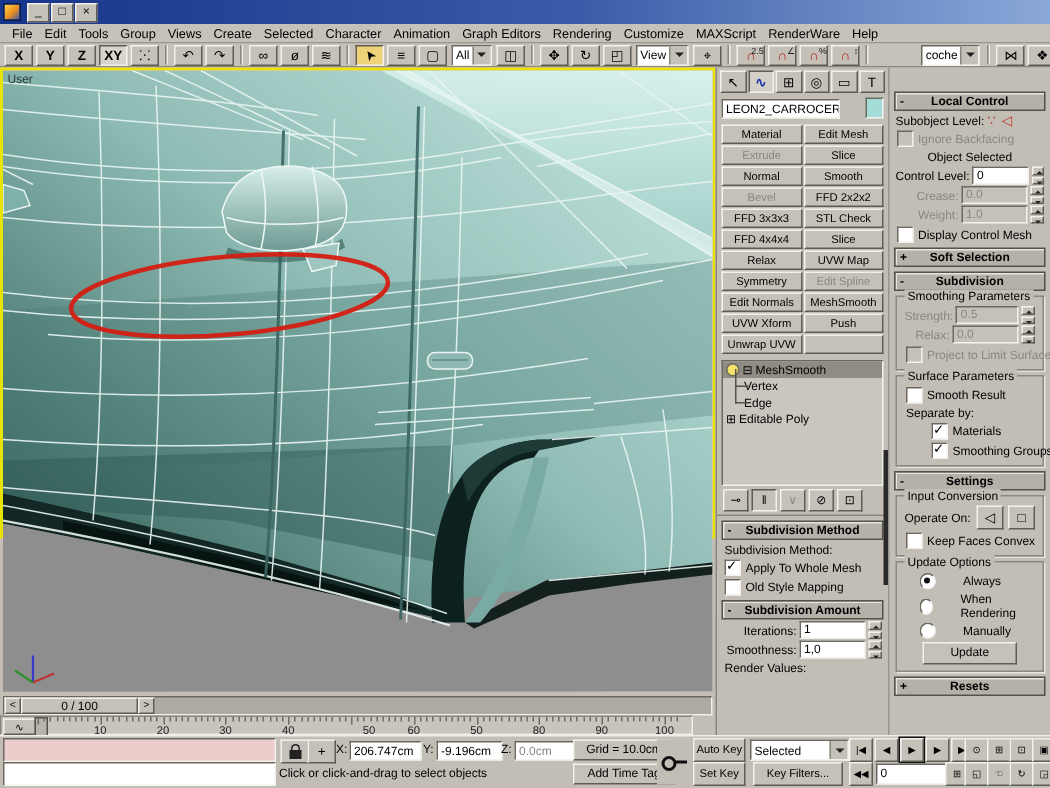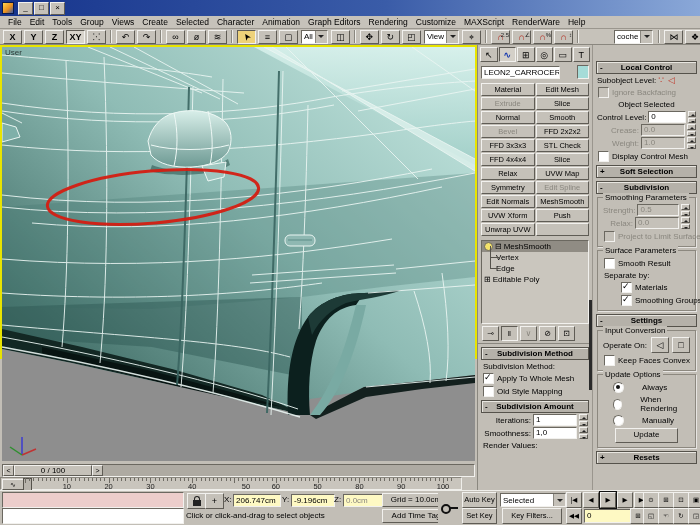--- a/index.html
+++ b/index.html
@@ -126,21 +126,21 @@
   
   #statusbar{position:absolute;left:0;top:490px;width:700px;height:35px;background:#c2beb6;border-top:1px solid #efeeea}
   .abs{position:absolute}
   #listener-pink{left:2px;top:1px;width:180px;height:14px;background:#eccdcb;border:1px solid;border-color:#6b6860 #f2f1ee #f2f1ee #6b6860}
   #listener-white{left:2px;top:17px;width:180px;height:14px;background:#fff;border:1px solid;border-color:#6b6860 #f2f1ee #f2f1ee #6b6860}
   #lockbtn{left:186px;top:2px;width:15px;height:14px}
   .lockglyph{position:relative;width:8px;height:6px;background:#222;margin-top:3px}
   .lockglyph::before{content:"";position:absolute;left:1px;top:-4px;width:4px;height:4px;border:1px solid #222;border-bottom:none;border-radius:3px 3px 0 0}
   #absbtn{left:204px;top:2px;width:15px;height:14px}
   .slabel{top:4px;font-size:8px}
-  .sfield{top:3px;height:11px;line-height:11px;font-size:8px;padding:0 2px;background:#fef9c3;
+  .sfield{top:3px;height:11px;line-height:11px;font-size:8px;padding:0 2px;background:#ffffff;
     border:1px solid;border-color:#6b6860 #f2f1ee #f2f1ee #6b6860;white-space:nowrap;overflow:hidden}
   .sfield.gray{color:#8a877f}
   #prompt{left:186px;top:20px;font-size:8px;white-space:nowrap}
   .panelbox{height:12px;line-height:12px;font-size:8px;text-align:center;background:#c5c1b9;
     border:1px solid;border-color:#f2f1ee #5f5c55 #5f5c55 #f2f1ee}
   #keybtn{left:438px;top:2px;width:22px;height:30px;display:flex;align-items:center;justify-content:center;
     background:#c2beb6}
   .keyglyph{position:relative;width:16px;height:8px}
   .keyglyph::before{content:"";position:absolute;left:0;top:0;width:6px;height:6px;border:2px solid #111;border-radius:50%}
   .keyglyph::after{content:"";position:absolute;left:9px;top:3px;width:8px;height:2px;background:#111;box-shadow:5px 2px 0 -1px #111,3px 2px 0 -1px #111}

